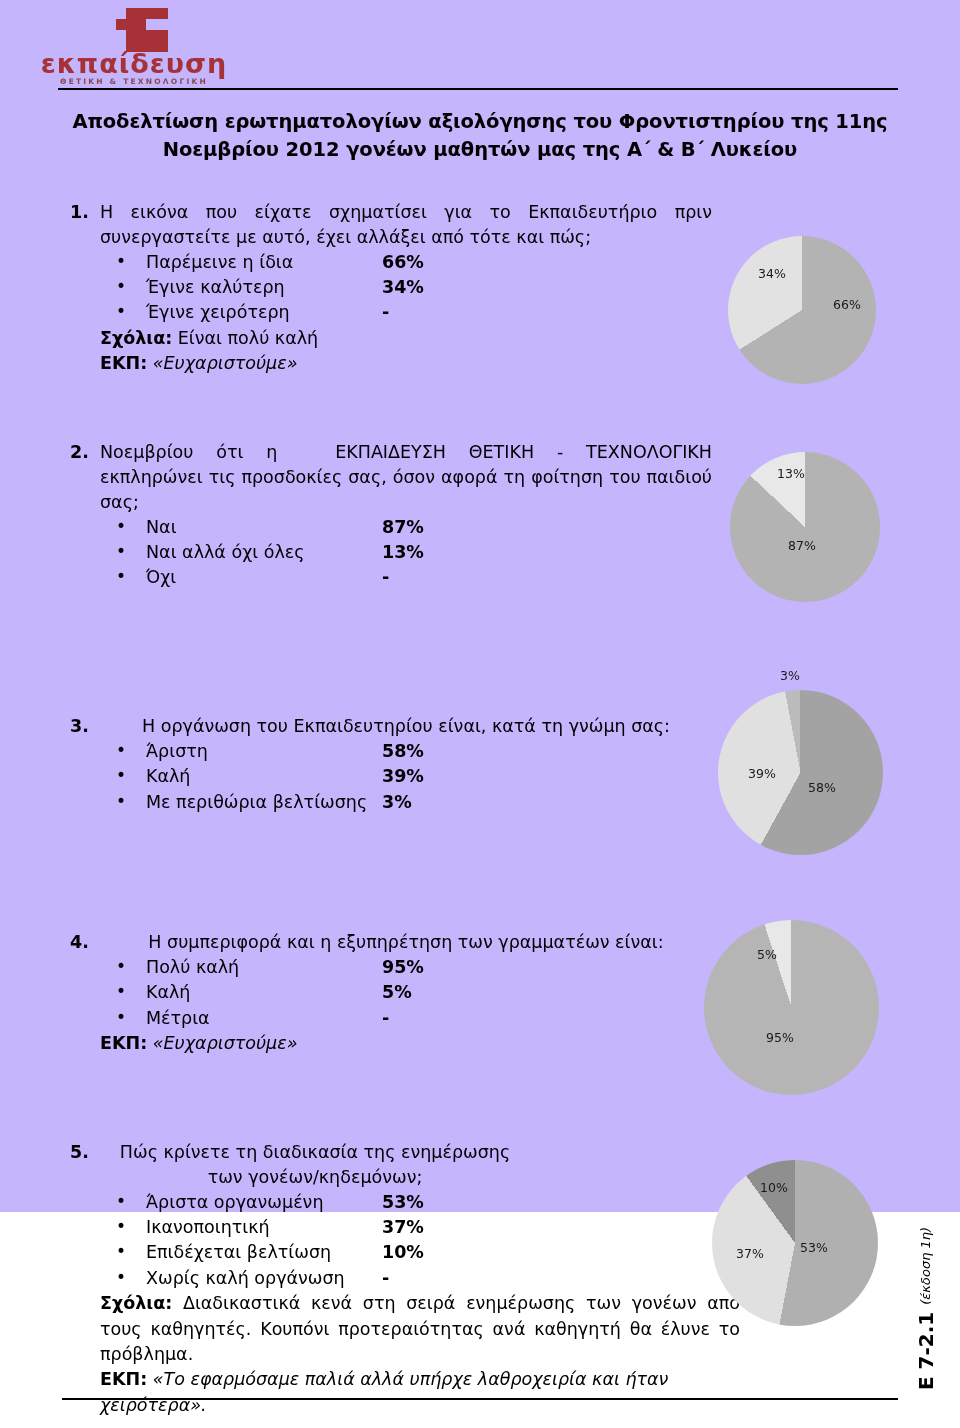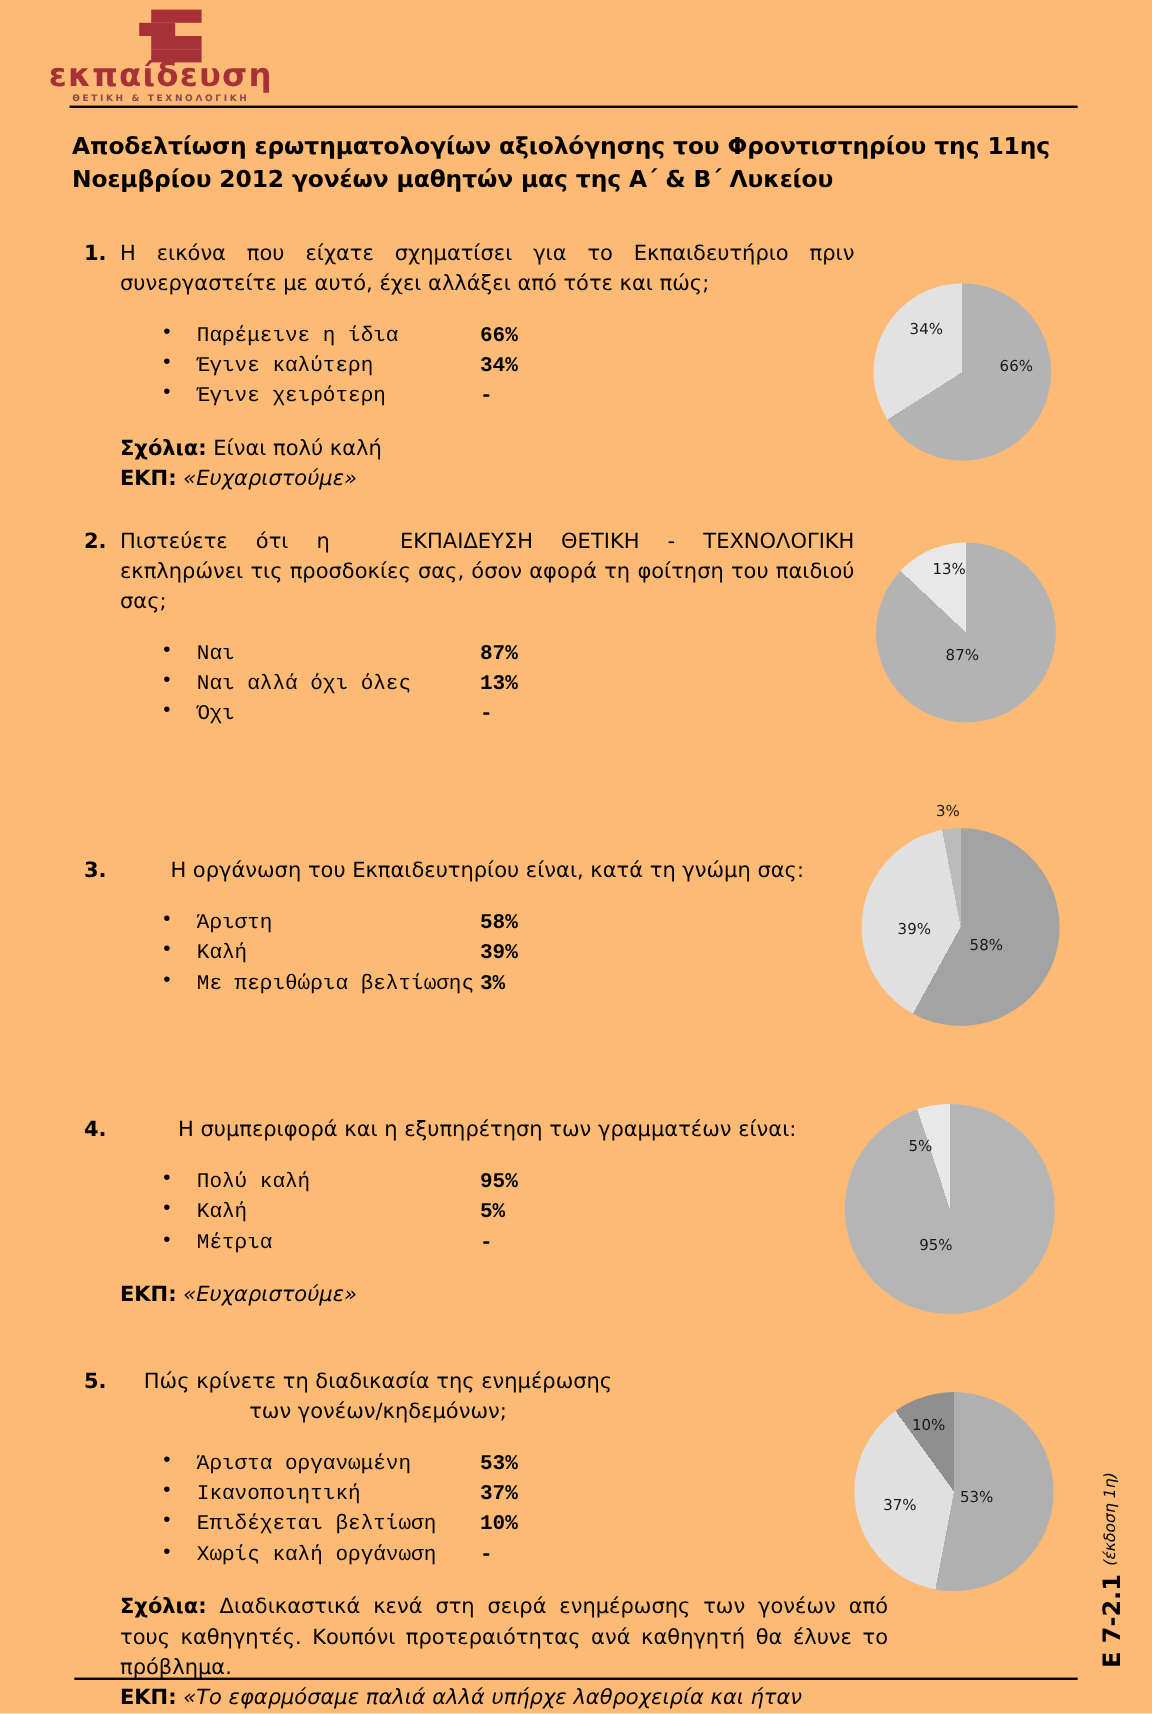--- a/index.html
+++ b/index.html
@@ -9,22 +9,22 @@
     height: 1428px;
     background: #ffffff;
     font-family: "DejaVu Sans", "Liberation Sans", sans-serif;
     color: #000000;
     overflow: hidden;
   }
 
   #page {
     position: relative;
     width: 960px;
-    height: 1428px;
-    background: #fdba74;
+    height: 1212px;
+    background: #c4b5fd;
   }
 
   
   #header {
     position: absolute;
     left: 0; top: 0;
     width: 960px; height: 100px;
   }
   #logo-block {
     position: absolute;
@@ -73,21 +73,21 @@
     left: 58px; top: 88px;
     width: 840px; height: 2px;
     background: #000000;
   }
 
   
   #doc-title {
     position: absolute;
     left: 60px; top: 108px;
     width: 840px;
-    text-align: left;
+    text-align: center;
     font-size: 19.5px;
     font-weight: 700;
     line-height: 1.45;
     letter-spacing: -0.1px;
   }
 
   
   .q-block { position: absolute; }
   .q-text-col {
     position: absolute;
@@ -107,23 +107,22 @@
   .q-stem {
     font-size: 17.5px;
     line-height: 1.42;
     text-align: justify;
   }
   .q-stem.nojust { text-align: center; }
   .q-stem b { font-weight: 400; margin-left: 35px; }
 
   ul.q-opts {
     list-style: none;
-    margin: 18px;
+    margin: 0;
     padding: 0;
-    font-family: Liberation Mono, monospace;
   }
   ul.q-opts li {
     position: relative;
     font-size: 17.5px;
     line-height: 1.45;
     padding-left: 46px;
     display: flex;
   }
   ul.q-opts li::before {
     content: "\2022";
@@ -258,21 +257,21 @@
          background: conic-gradient(#B3B3B3 0deg 237.6deg, #E2E2E2 237.6deg 360deg);"></div>
     <div class="pie-lbl" style="left:105px; top:61px;">66%</div>
     <div class="pie-lbl" style="left:30px; top:30px;">34%</div>
   </div>
 
   <div class="q-block" style="left:60px; top:440px; width:660px;">
     <div class="q-text-col">
       <div class="q-row">
         <div class="q-num">2.</div>
         <div class="q-body">
-          <div class="q-stem"><span>Πιστεύετε ότι η </span><b>ΕΚΠΑΙΔΕΥΣΗ  ΘΕΤΙΚΗ  -  ΤΕΧΝΟΛΟΓΙΚΗ</b><span> εκπληρώνει τις προσδοκίες σας, όσον αφορά τη φοίτηση του παιδιού σας;</span></div>
+          <div class="q-stem"><span>Νοεμβρίου ότι η </span><b>ΕΚΠΑΙΔΕΥΣΗ  ΘΕΤΙΚΗ  -  ΤΕΧΝΟΛΟΓΙΚΗ</b><span> εκπληρώνει τις προσδοκίες σας, όσον αφορά τη φοίτηση του παιδιού σας;</span></div>
           <ul class="q-opts">
             <li>
               <span class="opt-label">Ναι</span>
               <span class="opt-val">87%</span>
             </li>
             <li>
               <span class="opt-label">Ναι αλλά όχι όλες</span>
               <span class="opt-val">13%</span>
             </li>
             <li>

